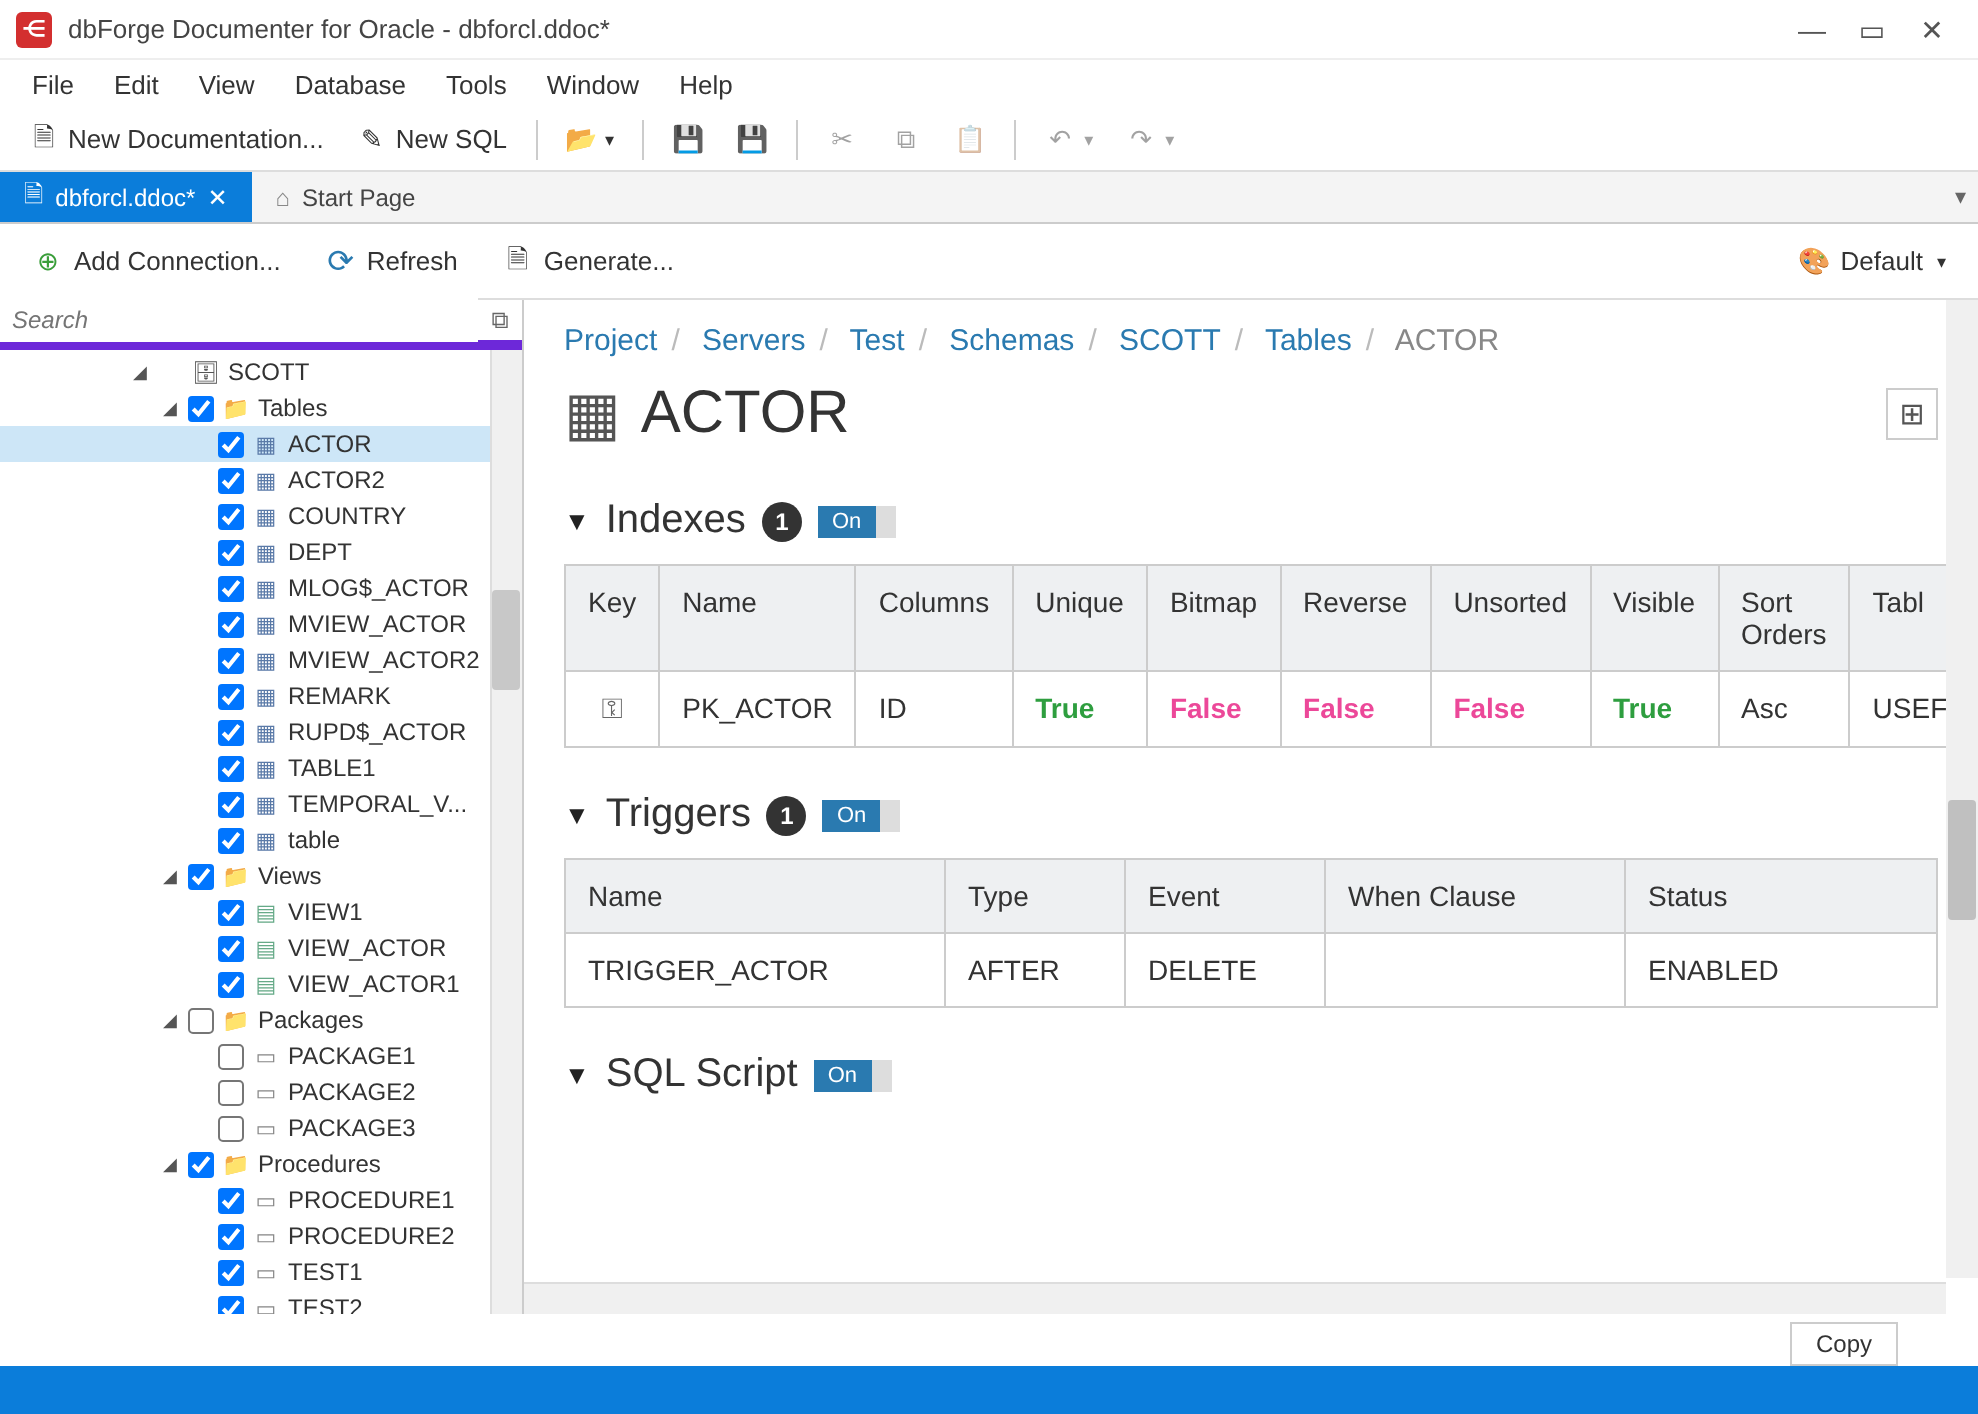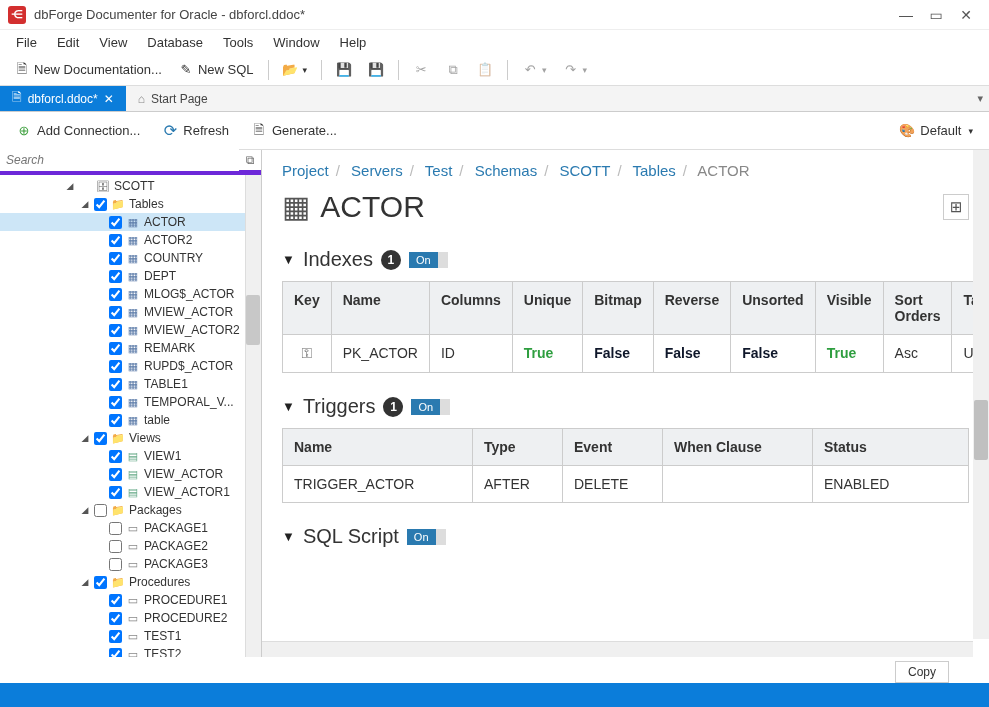--- a/index.html
+++ b/index.html
@@ -64,23 +64,23 @@
 .section { margin-bottom:22px; }
 .section-head { display:flex; align-items:center; gap:8px; margin-bottom:10px; }
 .section-head .caret { font-size:13px; color:#222; cursor:pointer; }
 .section-head h2 { font-size:20px; font-weight:400; color:#333; }
 .badge { background:#333; color:#fff; border-radius:10px; min-width:20px; height:20px; display:inline-flex; align-items:center; justify-content:center; font-size:12px; font-weight:600; padding:0 6px; }
 .toggle { background:#2a7ab0; color:#fff; font-size:11px; padding:2px 7px; position:relative; cursor:pointer; }
 .toggle::after { content:""; position:absolute; right:-10px; top:0; width:10px; height:100%; background:#ddd; }
 
 table.data { border-collapse:collapse; width:100%; font-size:14px; }
 table.data th, table.data td { border:1px solid #ccc; padding:10px 11px; text-align:left; vertical-align:top; }
-table.data th { background:#eef0f2; font-weight:700; color:#333; }
+table.data th { background:#eef0f2; font-weight:400; color:#333; }
 .t-true { color:#2e9e3f; font-weight:600;margin-left:31px; }
-.t-false { color:#0f172a; font-weight:600; }
+.t-false { color:#ec4899; font-weight:600; }
 
 .sql { color:#2a7ab0; font-size:14px; }
 .sql .red { color:#c03030; }
 
 .content-scroll { position:absolute; right:0; top:0; bottom:18px; width:16px; background:#f0f0f0; }
 .content-thumb { position:absolute; right:1px; top:250px; width:14px; height:60px; background:#c0c0c0; border-radius:2px; }
 .content-hscroll { position:absolute; left:0; right:16px; bottom:0; height:16px; background:#f0f0f0; border-top:1px solid #ddd; }
 
 .statusbar { height:24px; background:#0b7dda; position:absolute; bottom:0; left:0; right:0; }
 .copy-box { position:absolute; right:40px; bottom:24px; border:1px solid #ccc; background:#fff; padding:3px 12px; font-size:12px; cursor:pointer; }

